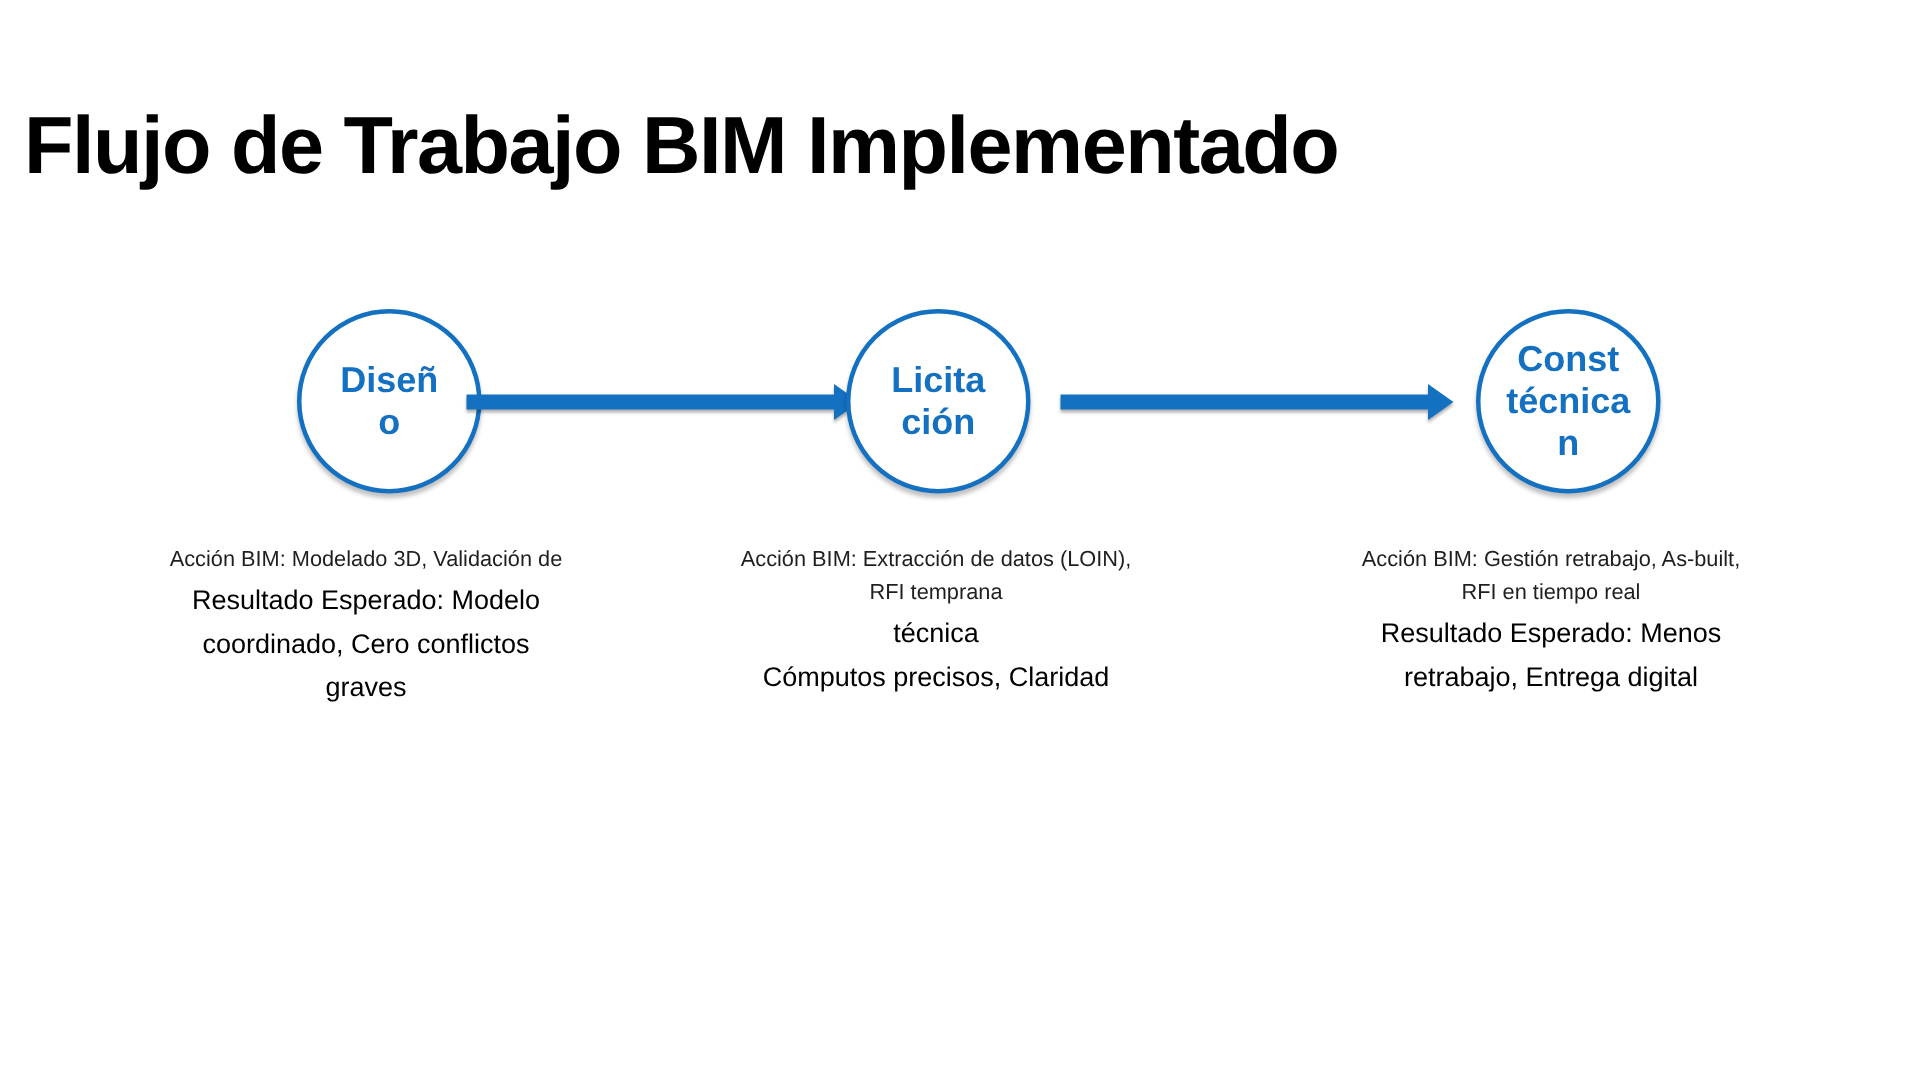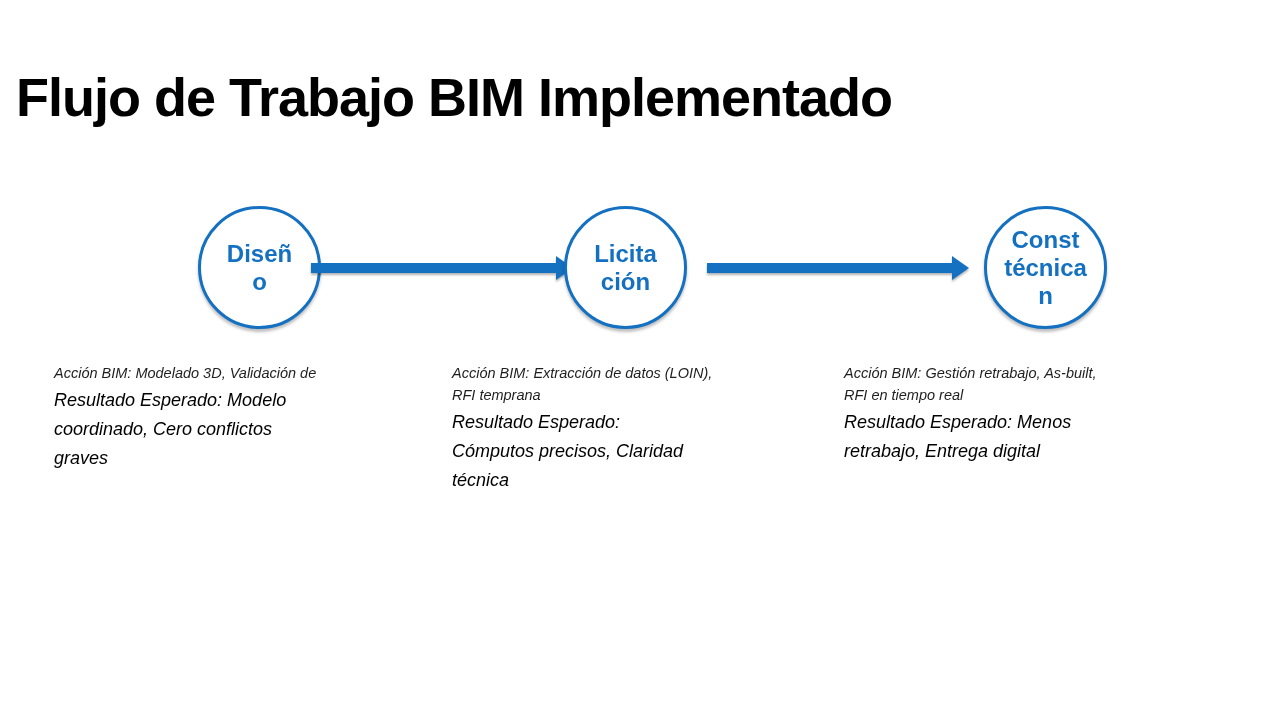--- a/index.html
+++ b/index.html
@@ -76,25 +76,24 @@
     width: 0;
     height: 0;
     border-top: 12px solid transparent;
     border-bottom: 12px solid transparent;
     border-left: 17px solid #1470C0;
   }
   .stage-detail {
     position: absolute;
     top: 362px;
     width: 380px;
-    text-align: left;
-    font-style: italic;
+    text-align: center;
   }
   .detail-1 { left: 54px; }
-  .detail-2 { left: 452px; }
+  .detail-2 { left: 434px; }
   .detail-3 { left: 844px; }
   .accion-text {
     font-size: 14.5px;
     line-height: 22px;
     color: #1f1f1f;
   }
   .resultado-text {
     margin-top: 2px;
     font-size: 18px;
     line-height: 29px;
@@ -151,23 +150,22 @@
       <span class="line">graves</span>
     </div>
   </div>
 
   <div class="stage-detail detail-2">
     <div class="accion-text">
       <span class="line">Acción BIM: Extracción de datos (LOIN),</span>
       <span class="line">RFI temprana</span>
     </div>
     <div class="resultado-text">
-      <span class="line">Resultado Esperado:</span>
+      <span class="line">técnica</span>
       <span class="line">Cómputos precisos, Claridad</span>
-      <span class="line">técnica</span>
     </div>
   </div>
 
   <div class="stage-detail detail-3">
     <div class="accion-text">
       <span class="line">Acción BIM: Gestión retrabajo, As-built,</span>
       <span class="line">RFI en tiempo real</span>
     </div>
     <div class="resultado-text">
       <span class="line">Resultado Esperado: Menos</span>

